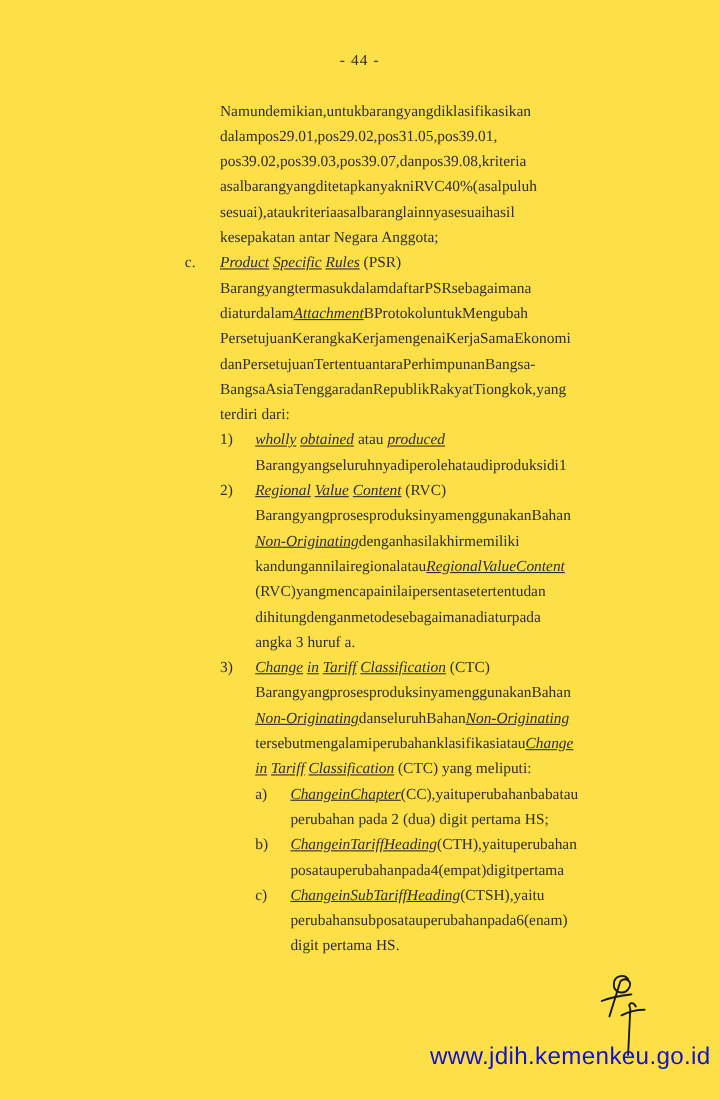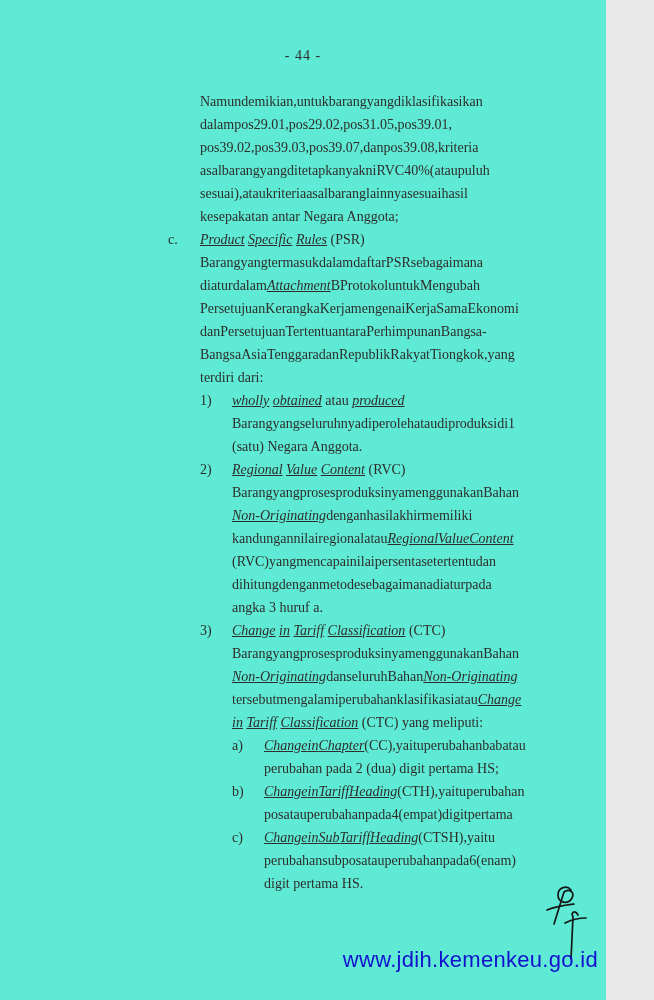--- a/index.html
+++ b/index.html
@@ -2,22 +2,22 @@
 <html style="--text-color: #2e2d2b; --link-color: #1310ce;"><head>
 <meta charset="utf-8">
 <style>
   :root{
     --text-color:#2e2d2b;
     --link-color:#1310ce;
   }
   html,body{margin:0;padding:0;background:#e9e9e9;}
   .page{
     position:relative;
-    width:606px;height:1000px;
-    background:#5eead4;
+    width:654px;height:1000px;
+    background:#fde047;
     overflow:hidden;
     font-family:"Liberation Serif","DejaVu Serif",serif;
     font-size:14px;line-height:23px;
     color:var(--text-color);
   }
   .pagenum{
     position:absolute;top:44px;left:0;right:0;
     text-align:center;letter-spacing:1px;
   }
   .content{
@@ -82,21 +82,21 @@
           <span>kriteria</span>
         </div>
         <div class="jline">
           <span>asal</span>
           <span>barang</span>
           <span>yang</span>
           <span>ditetapkan</span>
           <span>yakni</span>
           <span>RVC</span>
           <span>40%</span>
-          <span>(atau</span>
+          <span>(asal</span>
           <span>puluh</span>
         </div>
         <div class="jline">
           <span>sesuai),</span>
           <span>atau</span>
           <span>kriteria</span>
           <span>asal</span>
           <span>barang</span>
           <span>lainnya</span>
           <span>sesuai</span>
@@ -160,21 +160,20 @@
             <div class="jline">
               <span>Barang</span>
               <span>yang</span>
               <span>seluruhnya</span>
               <span>diperoleh</span>
               <span>atau</span>
               <span>diproduksi</span>
               <span>di</span>
               <span>1</span>
             </div>
-            <div class="jline last"><span>(satu)</span> <span>Negara</span> <span>Anggota.</span></div>
           </div>
           <div>
             <div class="jline last"><span class="marker">2)</span><span class="it">Regional</span> <span class="it">Value</span> <span class="it">Content</span> <span>(RVC)</span></div>
             <div class="jline">
               <span>Barang</span>
               <span>yang</span>
               <span>proses</span>
               <span>produksinya</span>
               <span>menggunakan</span>
               <span>Bahan</span>

